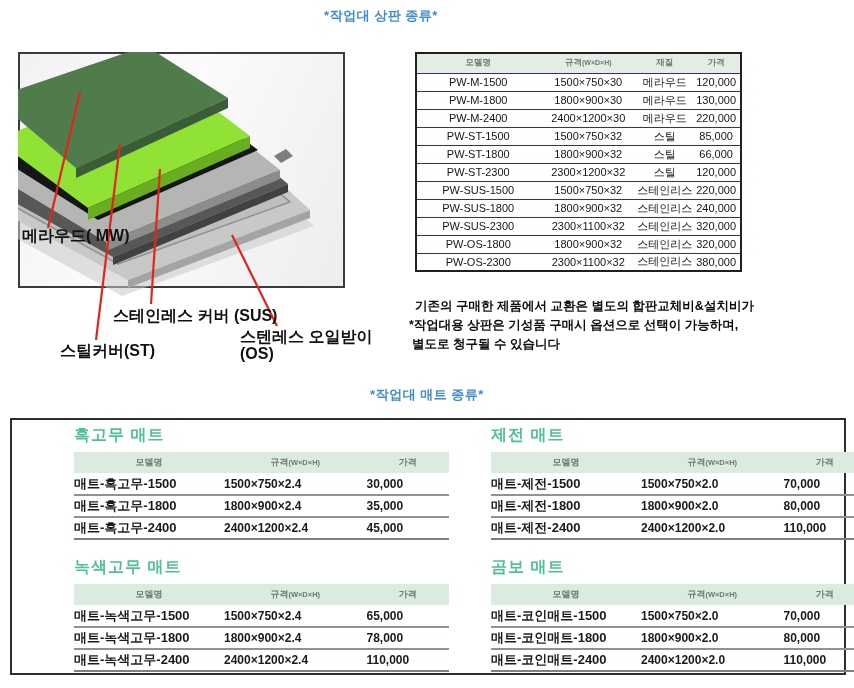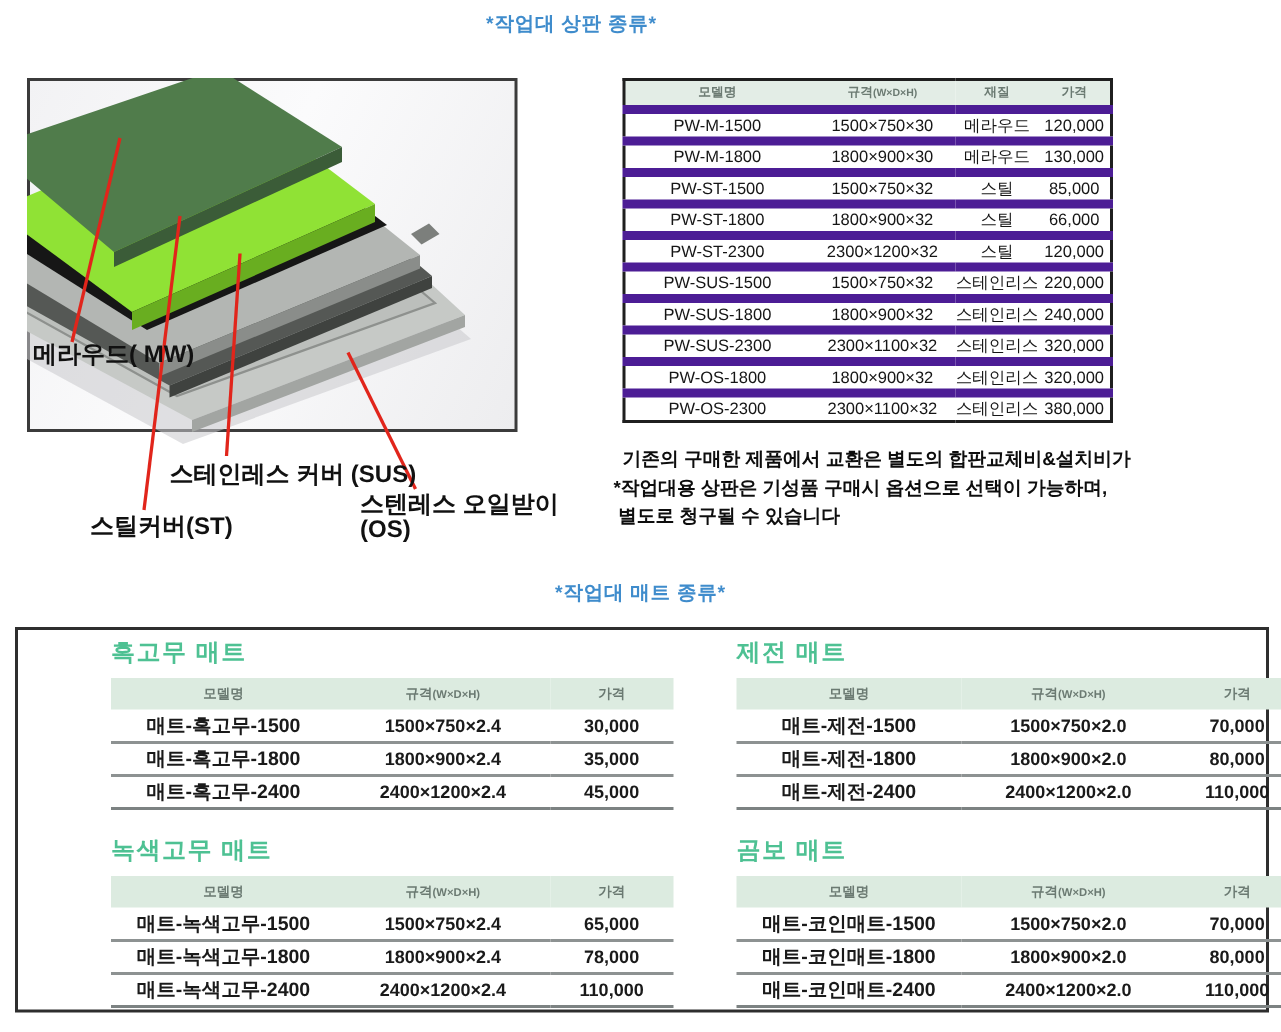--- a/index.html
+++ b/index.html
@@ -25,21 +25,21 @@
   #label-os  { left:222px; top:276px; line-height:17px; }
 
   
   #spec-table { position:absolute; left:415px; top:52px; width:327px;
                 border-collapse:collapse; border:2px solid #1f1f1f; background:#fff;
                 table-layout:fixed; }
   #spec-table th { background:var(--spec_header_bg); color:var(--header_text);
                    font-size:8.5px; font-weight:600; height:20px; text-align:center; }
   #spec-table th .sub { font-size:7px; }
   #spec-table td { font-size:11px; color:#151515; text-align:center; height:18px;
-                   border-top:6px solid #4c1d95; white-space:nowrap; overflow:hidden; }
+                   border-top:1px solid #4c1d95; white-space:nowrap; overflow:hidden; }
 
   
   #note { position:absolute; left:409px; top:297px; width:352px;
           font-size:12.5px; font-weight:bold; color:#0d0d0d; line-height:19px; }
   .note-line.indent1 { padding-left:6px; }
   .note-line.indent2 { padding-left:3px; }
 
   
   #mats-box { position:absolute; left:10px; top:418px; width:836px; height:257px;
               border:2px solid #2e2e2e; background:#fff; }
@@ -47,21 +47,21 @@
   .mat-section.pos-0 { left:18px;  top:5px; }
   .mat-section.pos-1 { left:435px; top:5px; }
   .mat-section.pos-2 { left:18px;  top:137px; }
   .mat-section.pos-3 { left:435px; top:137px; }
   .sec-title { font-size:16px; font-weight:bold; color:var(--section_green); letter-spacing:1px; }
   .mat-table { width:100%; border-collapse:collapse; margin-top:6px; table-layout:fixed;
                border-bottom:2px solid #7c8282; }
   .mat-table th { background:var(--mat_header_bg); color:var(--header_text);
                   font-size:9px; font-weight:600; height:21px; text-align:center; }
   .mat-table th .sub { font-size:7.5px; }
-  .mat-table td { font-size:12px; font-weight:600; color:#1a1a1a; text-align:center;
+  .mat-table td { font-size:12px; font-weight:600; color:#1a1a1a; 
                   height:22px; white-space:nowrap; }
   .mat-table tr + tr td { border-top:2px solid #8d9292; }
   .mat-table td:first-child { font-size:13px; }
 </style>
 </head>
 <body>
 
 <div id="stage">
 
   <div id="title-top" class="main-title">*작업대 상판 종류*</div>
@@ -127,20 +127,26 @@
           <td>메라우드</td>
           <td>120,000</td>
         </tr>
         <tr>
           <td>PW-M-1800</td>
           <td>1800×900×30</td>
           <td>메라우드</td>
           <td>130,000</td>
         </tr>
         <tr>
+          <td>PW-M-2400</td>
+          <td>2400×1200×30</td>
+          <td>메라우드</td>
+          <td>220,000</td>
+        </tr>
+        <tr>
           <td>PW-ST-1500</td>
           <td>1500×750×32</td>
           <td>스틸</td>
           <td>85,000</td>
         </tr>
         <tr>
           <td>PW-ST-1800</td>
           <td>1800×900×32</td>
           <td>스틸</td>
           <td>66,000</td>

